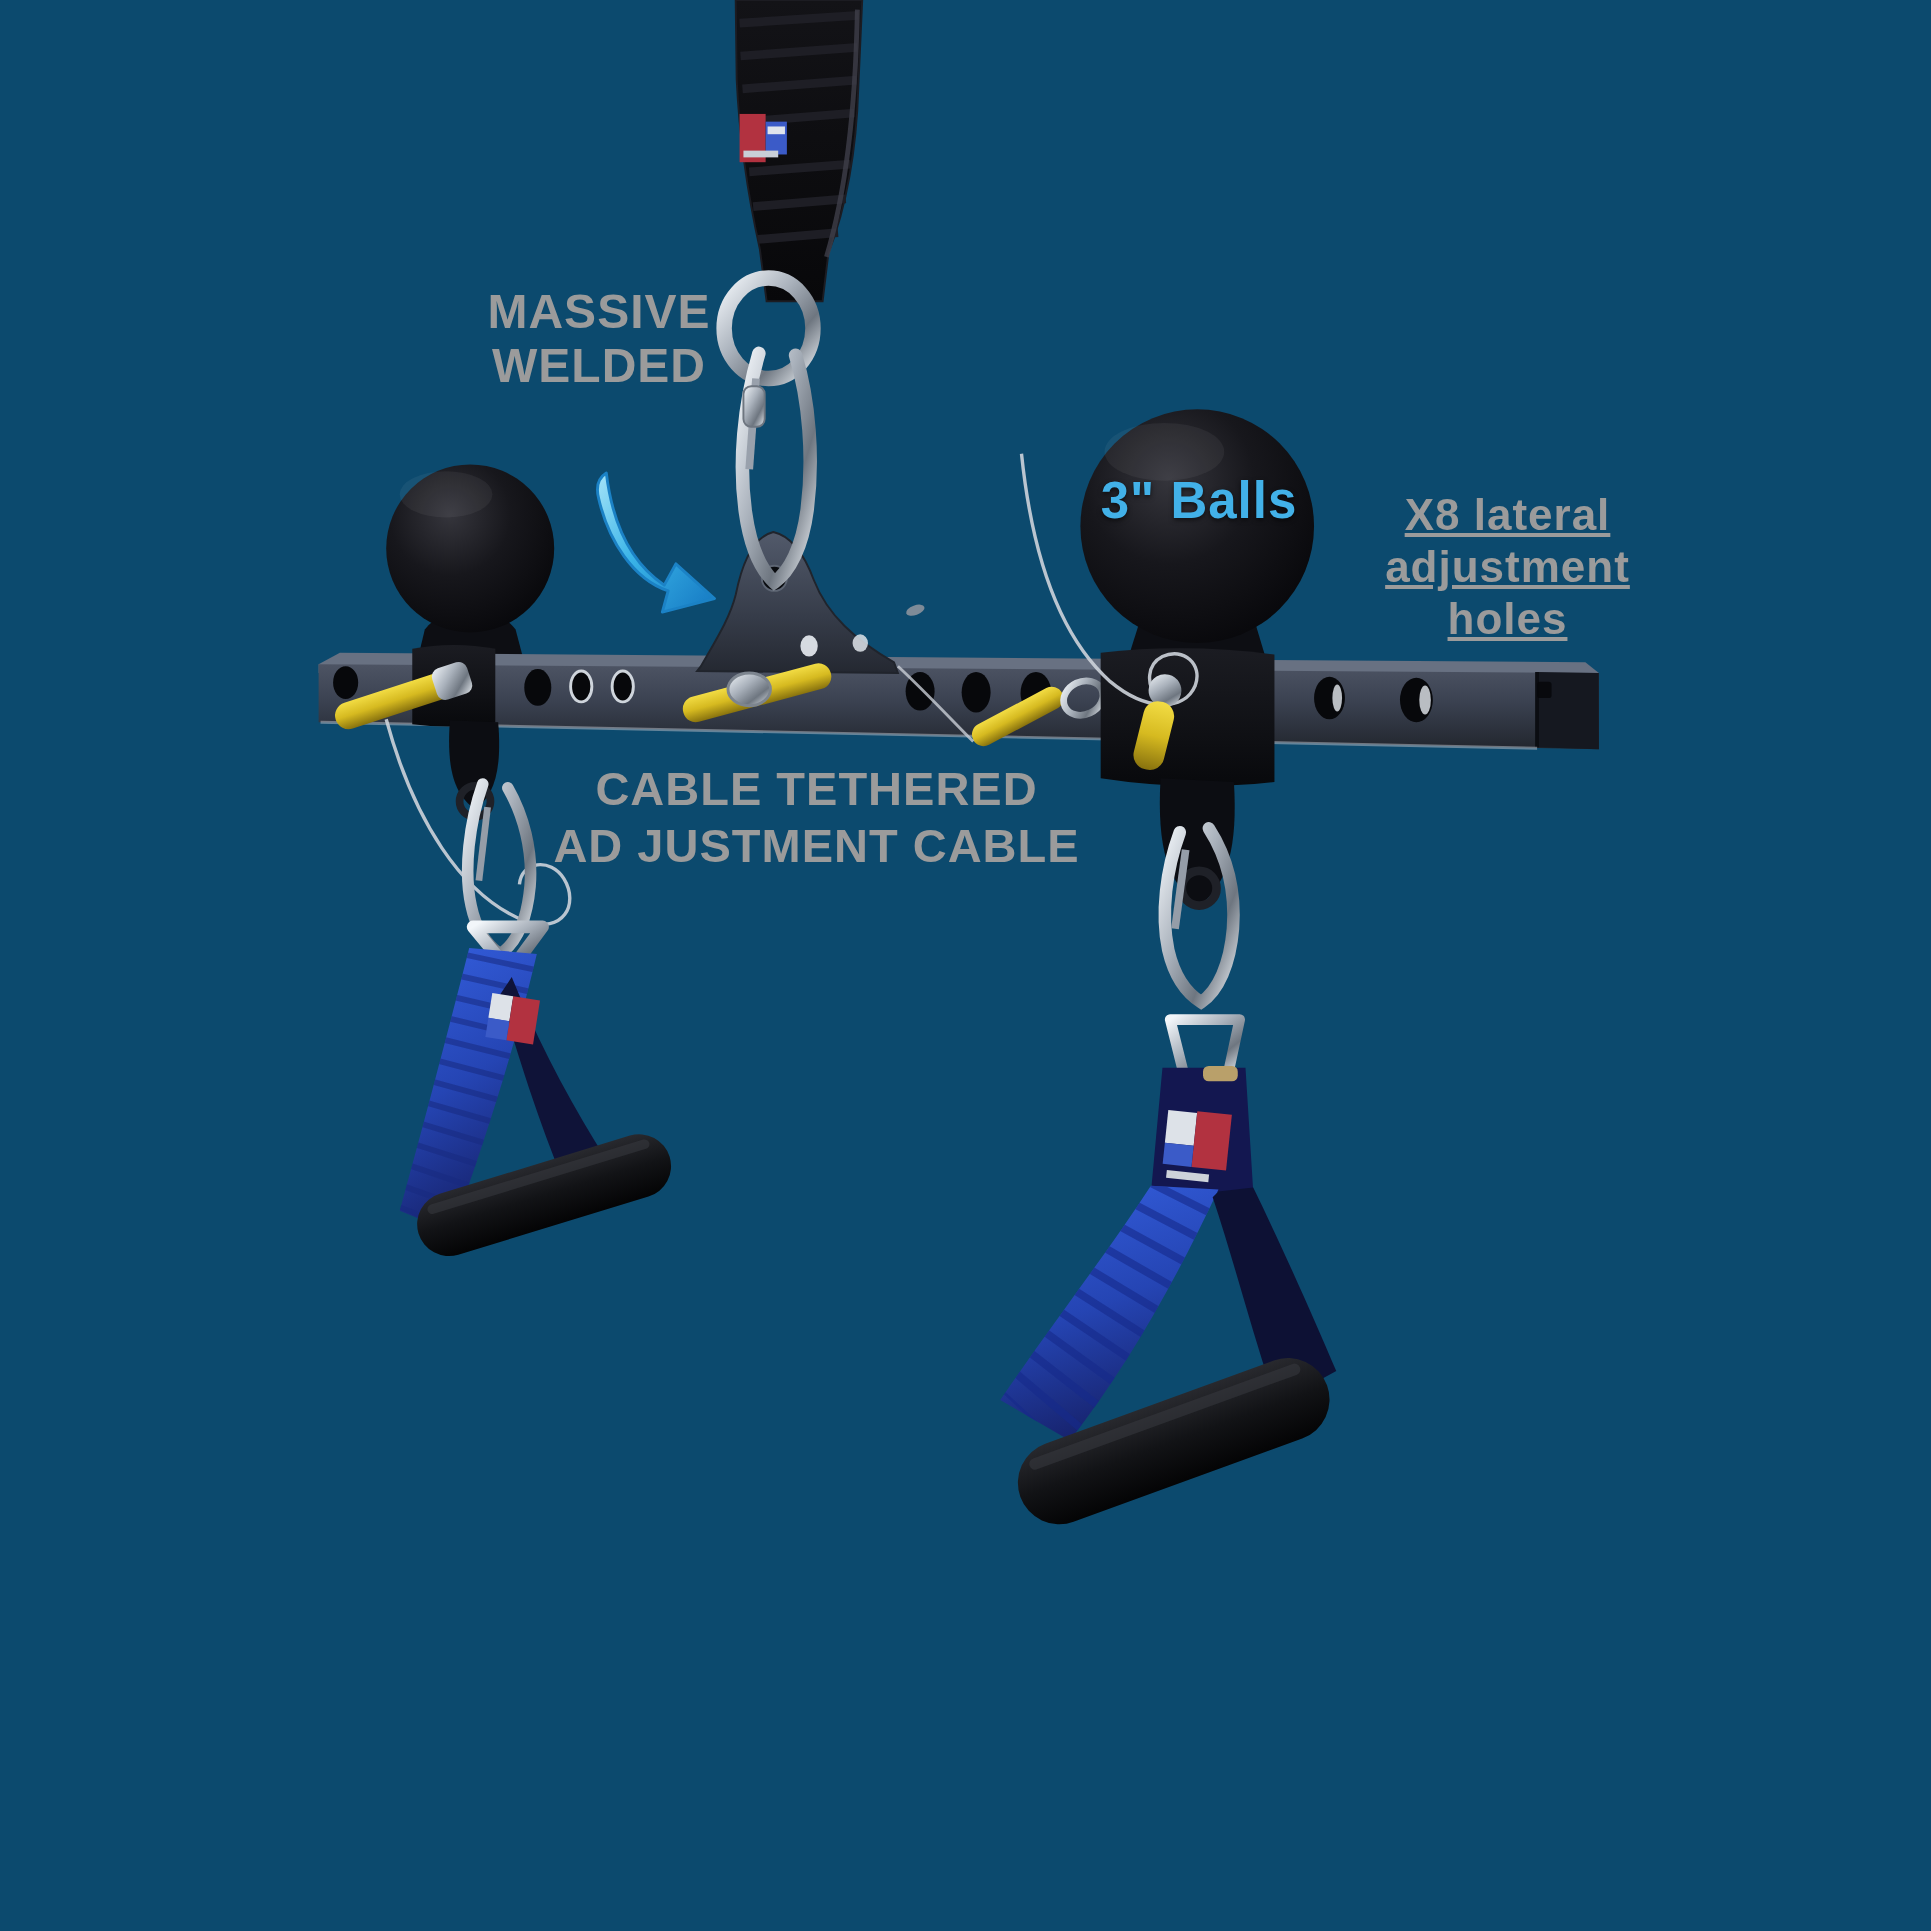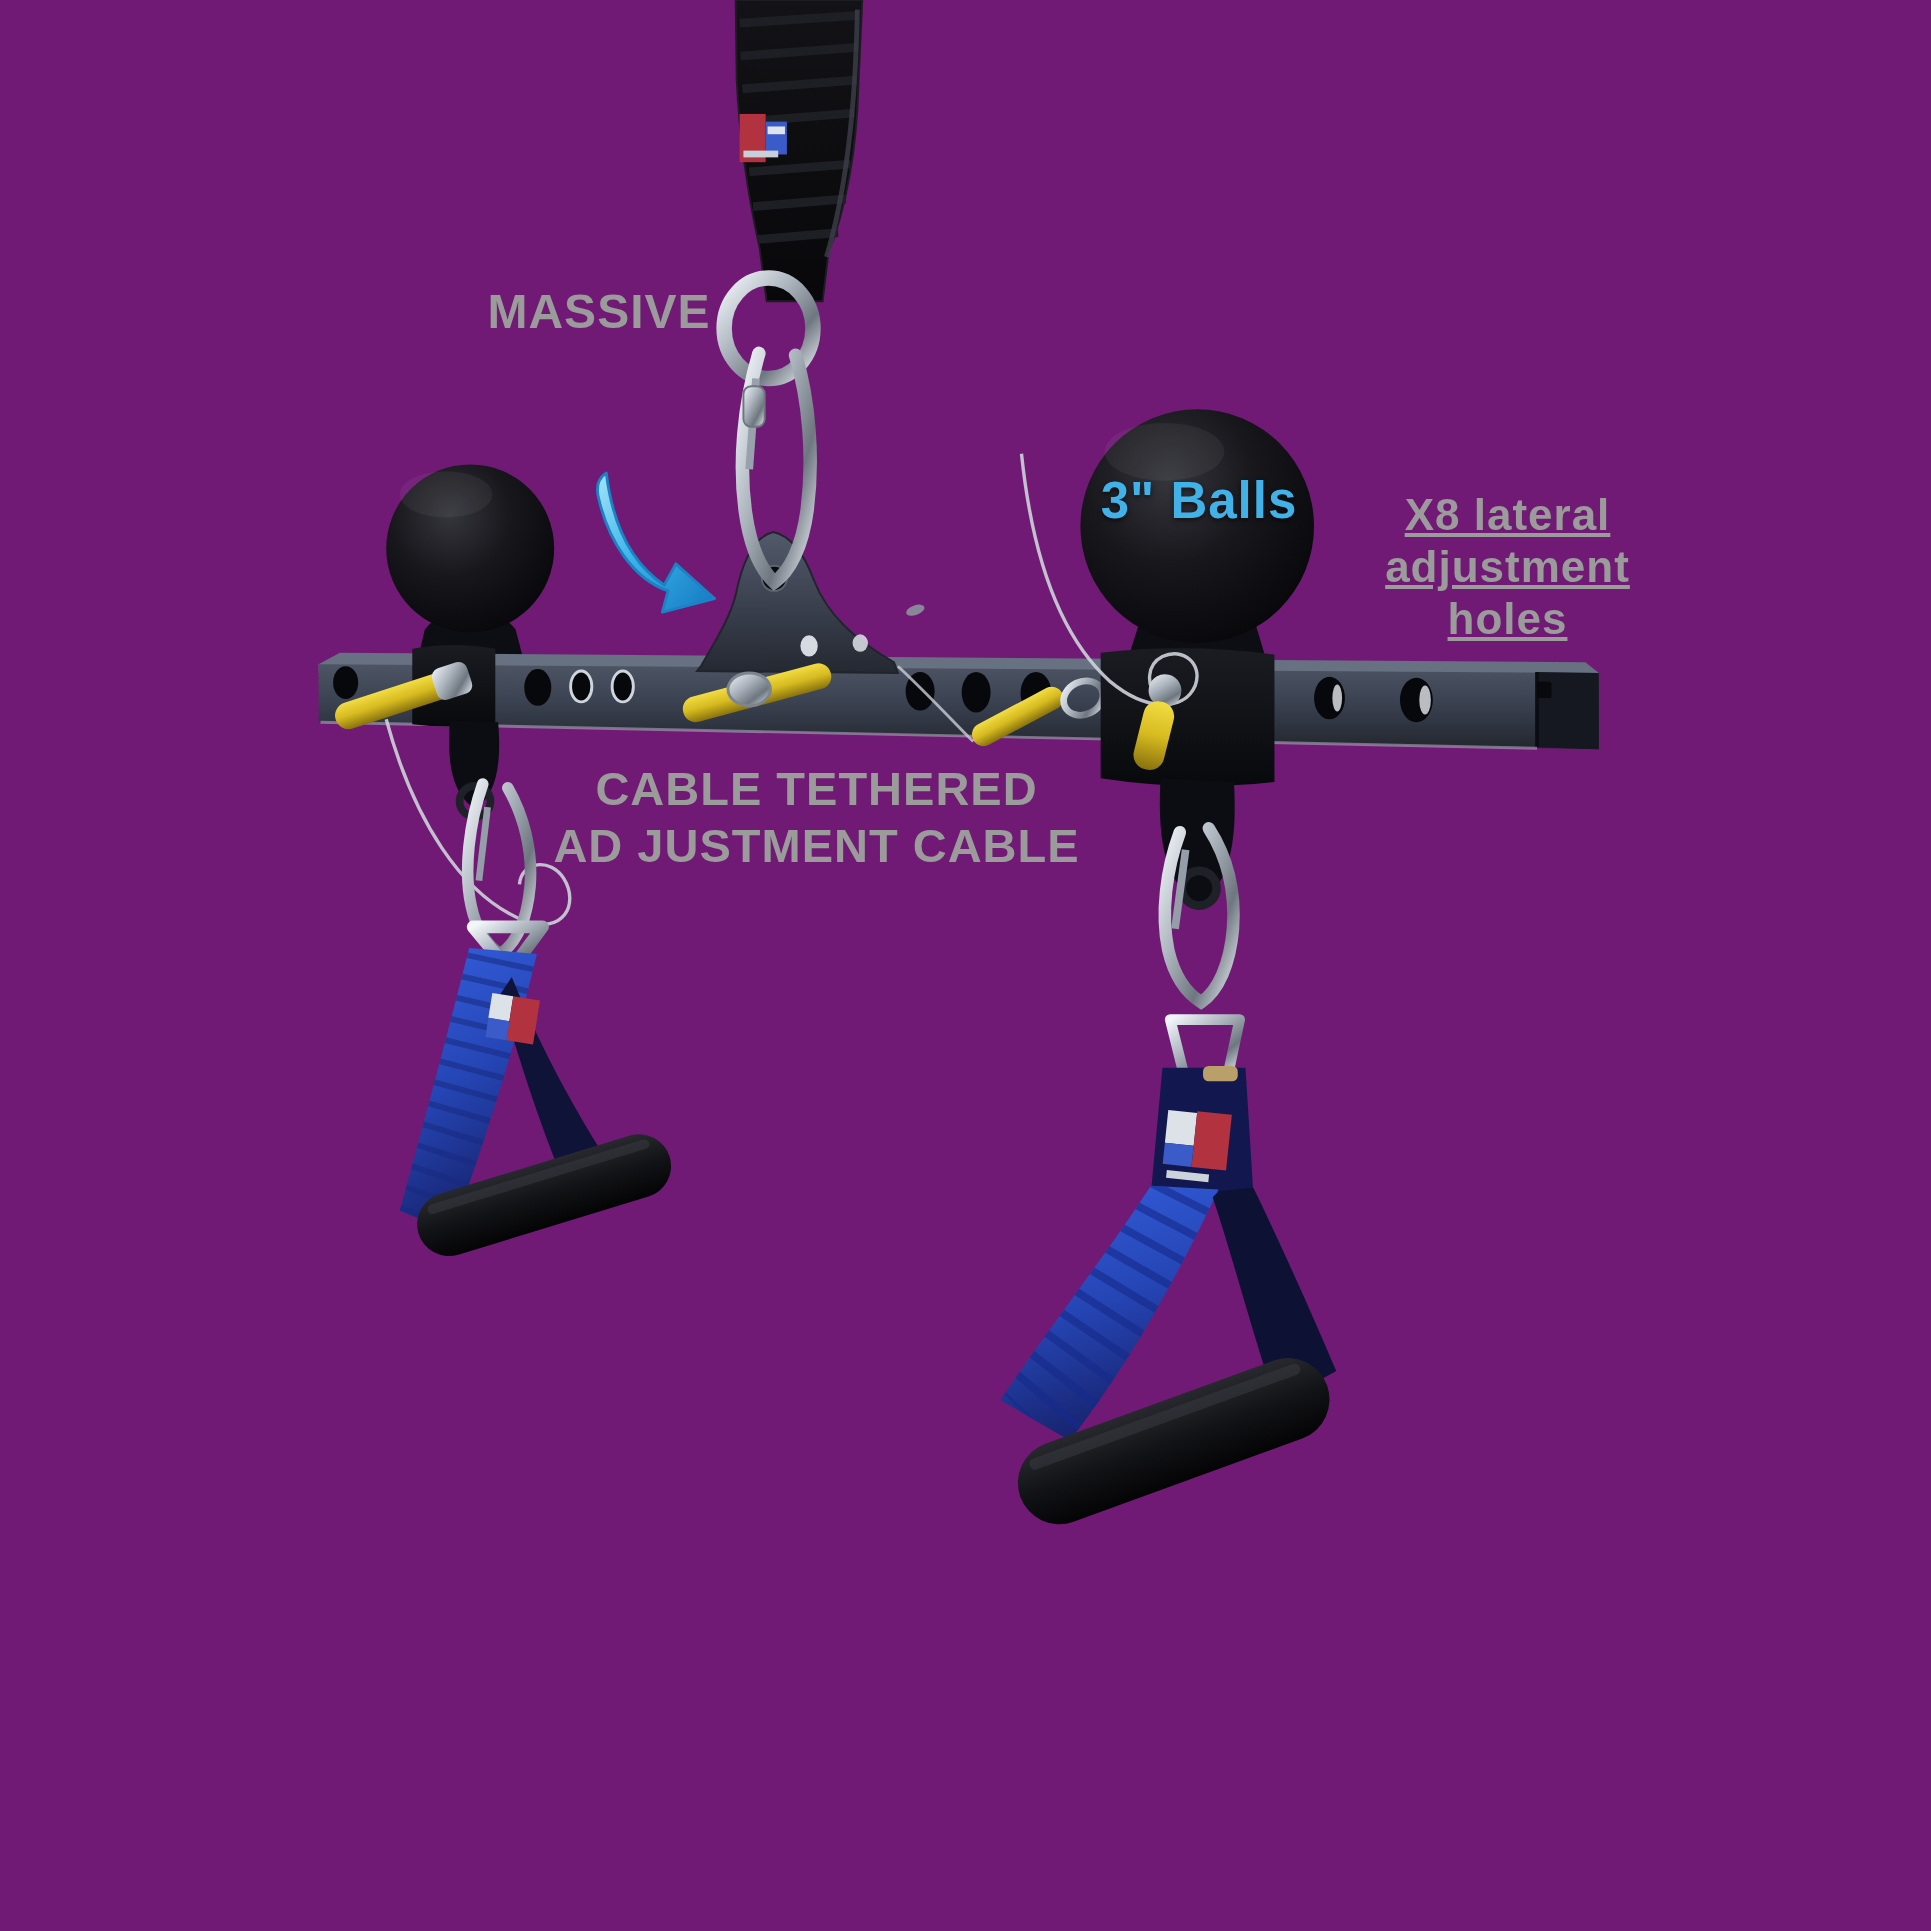--- a/index.html
+++ b/index.html
@@ -1,16 +1,16 @@
 <!DOCTYPE html>
 <html><head>
 <meta charset="utf-8">
 <style>
   html,body{margin:0;padding:0;background:#000;}
-  #scene{position:relative;width:1931px;height:1931px;background:#701a75;overflow:hidden;
+  #scene{position:relative;width:1931px;height:1931px;background:#0c4a6e;overflow:hidden;
          font-family:"Liberation Sans",sans-serif;}
   #art{position:absolute;left:0;top:0;}
   .callout{position:absolute;font-weight:bold;text-align:center;letter-spacing:1px;}
   .callout div{white-space:nowrap;}
   #label-lug{left:406px;top:285px;width:386px;font-size:48px;line-height:54px;}
   #label-balls{left:1083px;top:472px;width:232px;font-size:51px;line-height:58px;
                text-shadow:0 1.9px 5.8px rgba(0,0,0,.6);}
   #label-holes{left:1348px;top:489px;width:319px;font-size:44px;line-height:52px;}
   #label-pins{left:546px;top:760px;width:541px;font-size:47px;line-height:57px;text-align:center;}
 </style>
@@ -210,20 +210,21 @@
     </g>
   </g>
 
   <g>
     <path d="M628,490 C634,540 652,582 688,606 L700,584 L740,620 L686,634 L692,612 C656,600 630,560 620,516 C617,504 620,495 628,490 Z" fill="url(#gArrow)" stroke="#1b82c6" stroke-width="3" stroke-linejoin="round"></path>
   </g>
 </svg>
 
 <div class="callout" id="label-lug" style="color: rgb(155, 155, 155);">
   <div>MASSIVE</div>
+  <div>WELDED</div>
 </div>
 
 <div class="callout" id="label-balls" style="color: rgb(66, 177, 232);">
   <div>3" Balls</div>
 </div>
 
 <div class="callout" id="label-holes" style="color: rgb(155, 155, 155); text-decoration: underline;">
   <div>X8 lateral</div>
   <div>adjustment</div>
   <div>holes</div>

